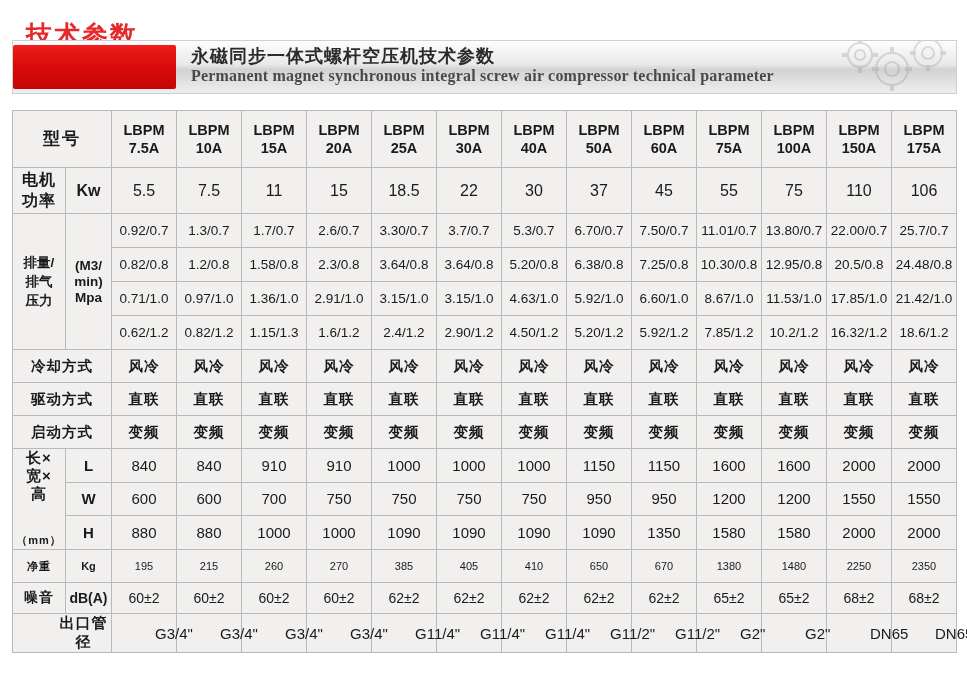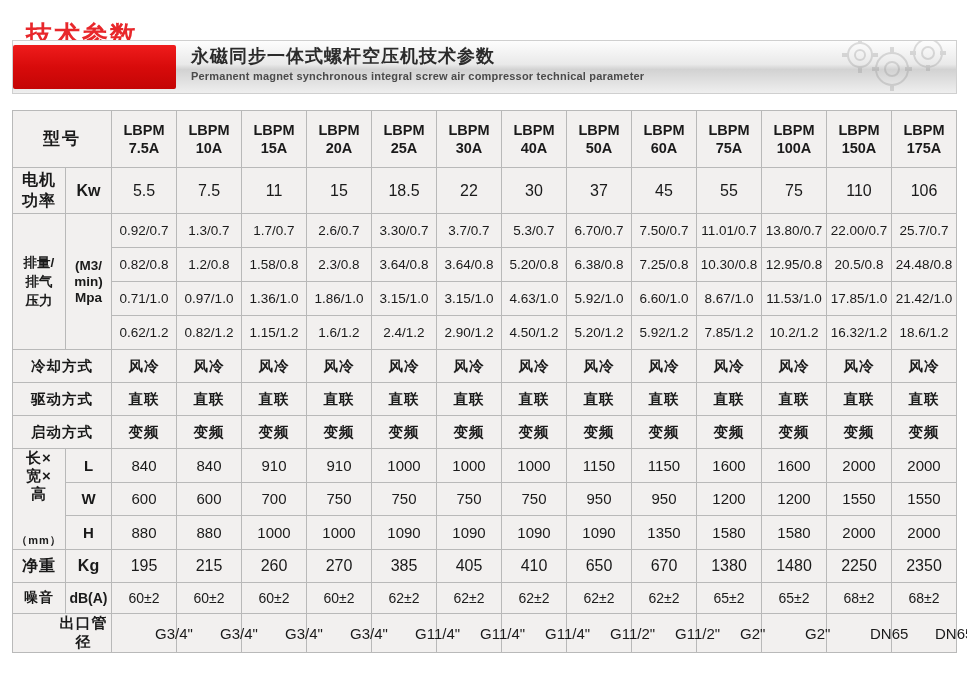--- a/index.html
+++ b/index.html
@@ -33,22 +33,22 @@
     border-radius:2px;
   }
   .banner-text{
     position:absolute;left:178px;top:3px;
   }
   .banner-cn{
     font-size:18px;font-weight:bold;color:#2b2b2b;
     letter-spacing:1px;line-height:25px;
   }
   .banner-en{
-    font-size:11px;font-weight:bold;color:#4a4a4a;
-    letter-spacing:0.2px;line-height:14px;
+    font-size:16px;font-weight:bold;color:#4a4a4a;
+    letter-spacing:0.2px;line-height:14px;font-family:Liberation Serif, serif;
   }
   .gears{
     position:absolute;right:6px;top:-6px;width:120px;height:62px;opacity:.28;
   }
 
   
   table.spec{
     position:absolute;left:12px;top:110px;
     width:943px;
     border-collapse:collapse;
@@ -81,21 +81,21 @@
   .lab{font-weight:bold;letter-spacing:1px;background:#f2f0ef;}
   .unit{font-weight:bold;}
   .cn{font-weight:bold;font-size:15px;letter-spacing:1px;}
   .small{font-size:13px;}
   .tiny{font-size:11px;margin-top:28px;}
 
   tr.r-power td{height:45px;font-size:16px;}
   tr.r-disp td{height:33px;font-size:13.5px;}
   tr.r-mid td{height:32px;}
   tr.r-dim td{height:31px;font-size:15px;}
-  tr.r-tail td{height:32px;font-size:16px;}
+  tr.r-tail td{height:32px;font-size:11px;}
   tr.r-noise td{height:30px;font-size:14px;}
   tr.r-pipe td{height:31px;font-size:15px;padding-left:43px;}
 
   .lab-disp{font-size:14px;line-height:19px;letter-spacing:0px;}
   .unit-disp{font-size:13px;line-height:16px;}
   .lab-dim{font-size:14px;line-height:18px;}
 </style>
 </head>
 <body>
 
@@ -230,35 +230,35 @@
       <td>7.25/0.8</td>
       <td>10.30/0.8</td>
       <td>12.95/0.8</td>
       <td>20.5/0.8</td>
       <td>24.48/0.8</td>
     </tr>
     <tr class="r-disp">
       <td>0.71/1.0</td>
       <td>0.97/1.0</td>
       <td>1.36/1.0</td>
-      <td>1.86/1.0</td>
+      <td>2.91/1.0</td>
       <td>3.15/1.0</td>
       <td>3.15/1.0</td>
       <td>4.63/1.0</td>
       <td>5.92/1.0</td>
       <td>6.60/1.0</td>
       <td>8.67/1.0</td>
       <td>11.53/1.0</td>
       <td>17.85/1.0</td>
       <td>21.42/1.0</td>
     </tr>
     <tr class="r-disp">
       <td>0.62/1.2</td>
       <td>0.82/1.2</td>
-      <td>1.15/1.2</td>
+      <td>1.15/1.3</td>
       <td>1.6/1.2</td>
       <td>2.4/1.2</td>
       <td>2.90/1.2</td>
       <td>4.50/1.2</td>
       <td>5.20/1.2</td>
       <td>5.92/1.2</td>
       <td>7.85/1.2</td>
       <td>10.2/1.2</td>
       <td>16.32/1.2</td>
       <td>18.6/1.2</td>

